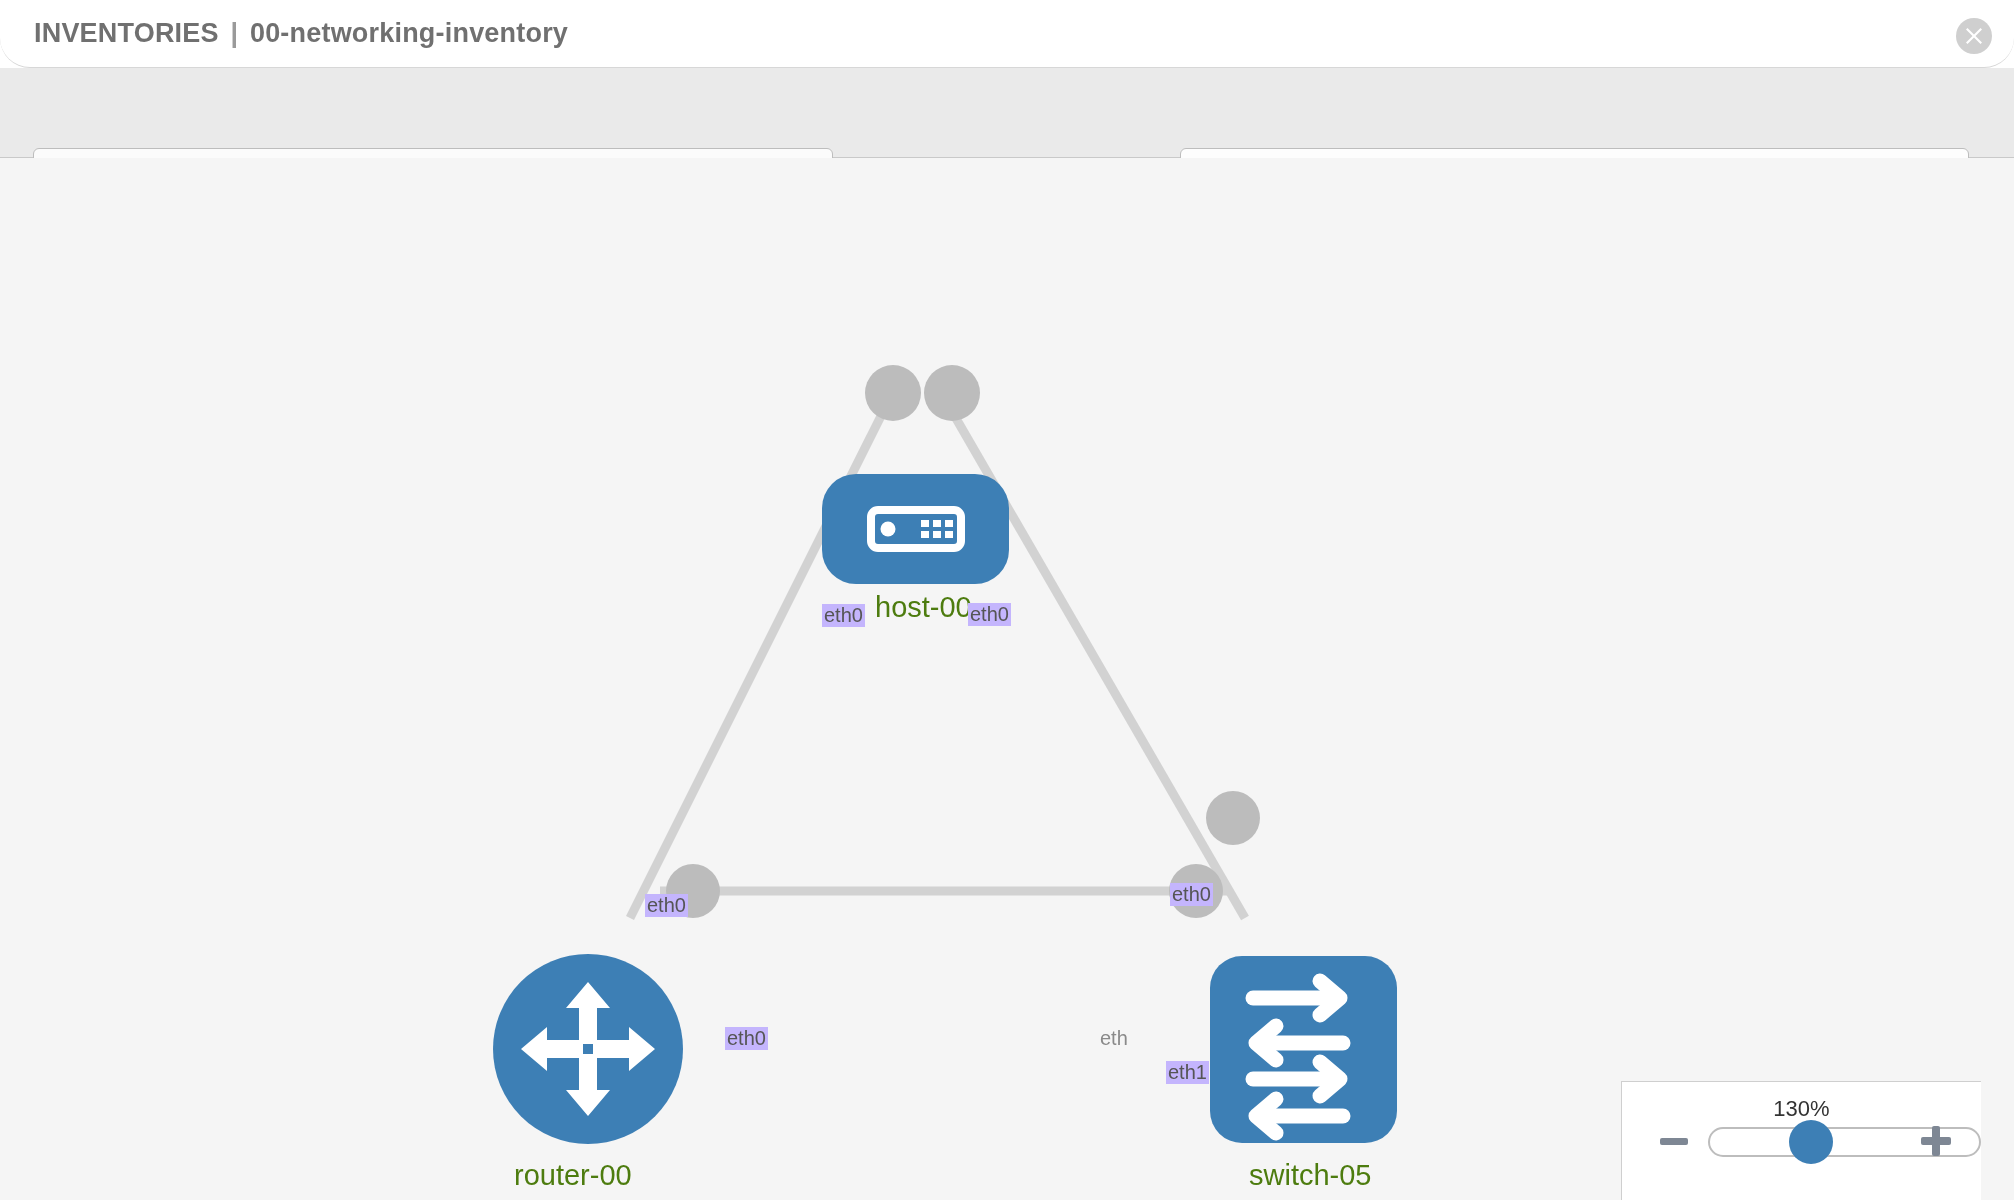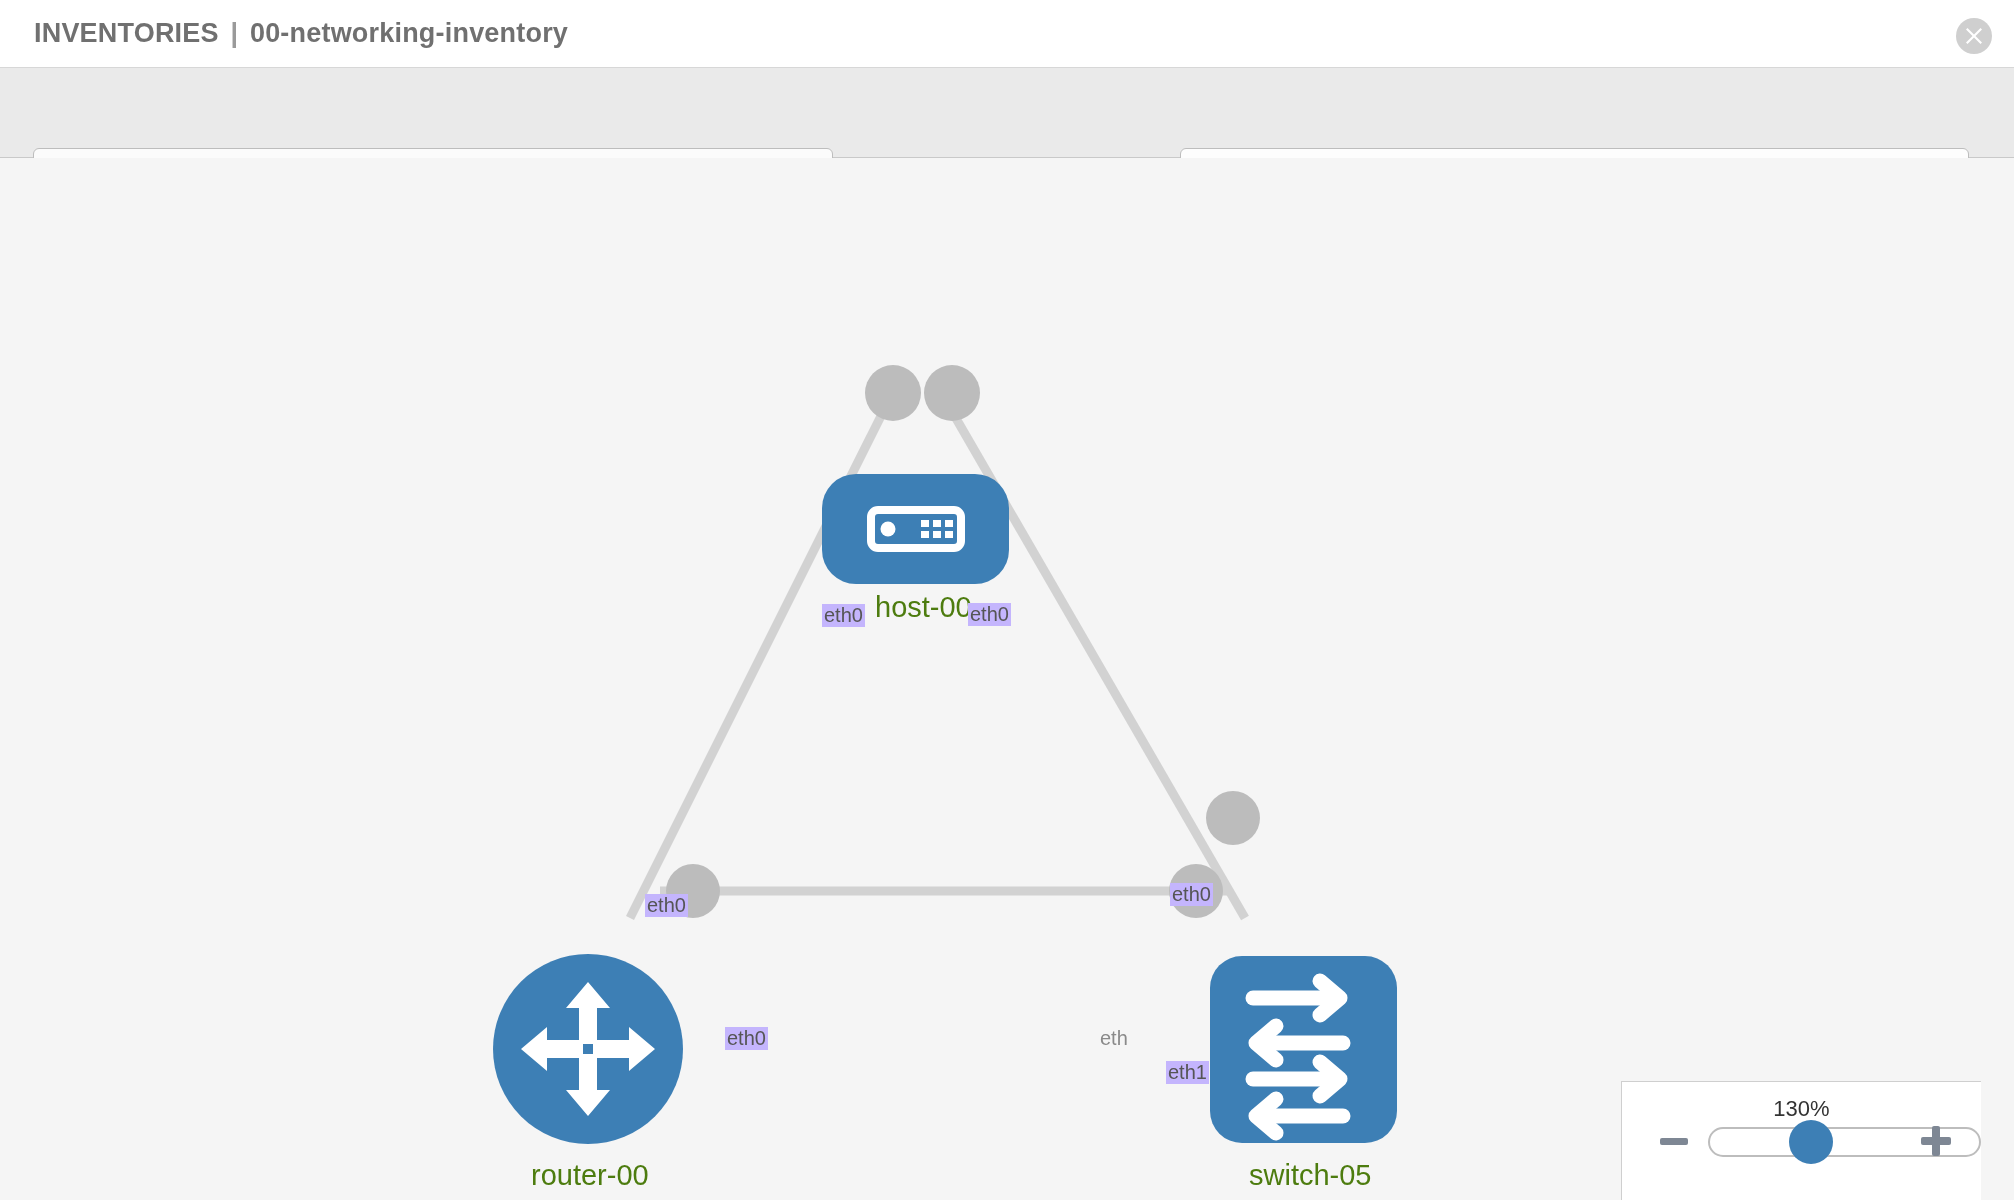--- a/index.html
+++ b/index.html
@@ -10,20 +10,21 @@
     -webkit-font-smoothing:antialiased;
   }
   #app{position:relative;width:2014px;height:1200px;}
 
   
   #header{
     position:absolute;left:0;top:0;width:2014px;height:68px;
     background:#ffffff;
     border-bottom:1px solid #d7d7d7;
     box-sizing:border-box;
+    border-radius:30px;
   }
   #breadcrumb{
     position:absolute;left:34px;top:18px;
     font-size:27px;font-weight:bold;color:#707070;
     letter-spacing:.2px;white-space:nowrap;
   }
   #breadcrumb .sep{font-weight:bold;color:#9a9a9a;padding:0 4px;}
   #close-btn{
     position:absolute;right:22px;top:18px;
     width:36px;height:36px;border-radius:50%;
@@ -226,21 +227,21 @@
             <path d="M1276 868 l-20 17 20 17"></path>
           <path d="M1253 921 h84"></path>
             <path d="M1320 904 l20 17 -20 17"></path>
           <path d="M1343 958 h-84"></path>
             <path d="M1276 941 l-20 17 20 17"></path>
         </g>
       </g>
     </svg>
 
     <div class="node-label" style="left:872px;top:433px;">host-00</div>
-    <div class="node-label" style="left:528px;top:1001px;">router-00</div>
+    <div class="node-label" style="left:511px;top:1001px;">router-00</div>
     <div class="node-label" style="left:1246px;top:1001px;">switch-05</div>
 
     <div class="iface-label" style="left:822px;top:446px;">eth0</div>
     <div class="iface-label" style="left:968px;top:445px;">eth0</div>
 
     <div class="iface-label" style="left:645px;top:736px;">eth0</div>
     <div class="iface-label" style="left:1170px;top:725px;">eth0</div>
 
     <div class="iface-label" style="left:725px;top:869px;">eth0</div>
 

